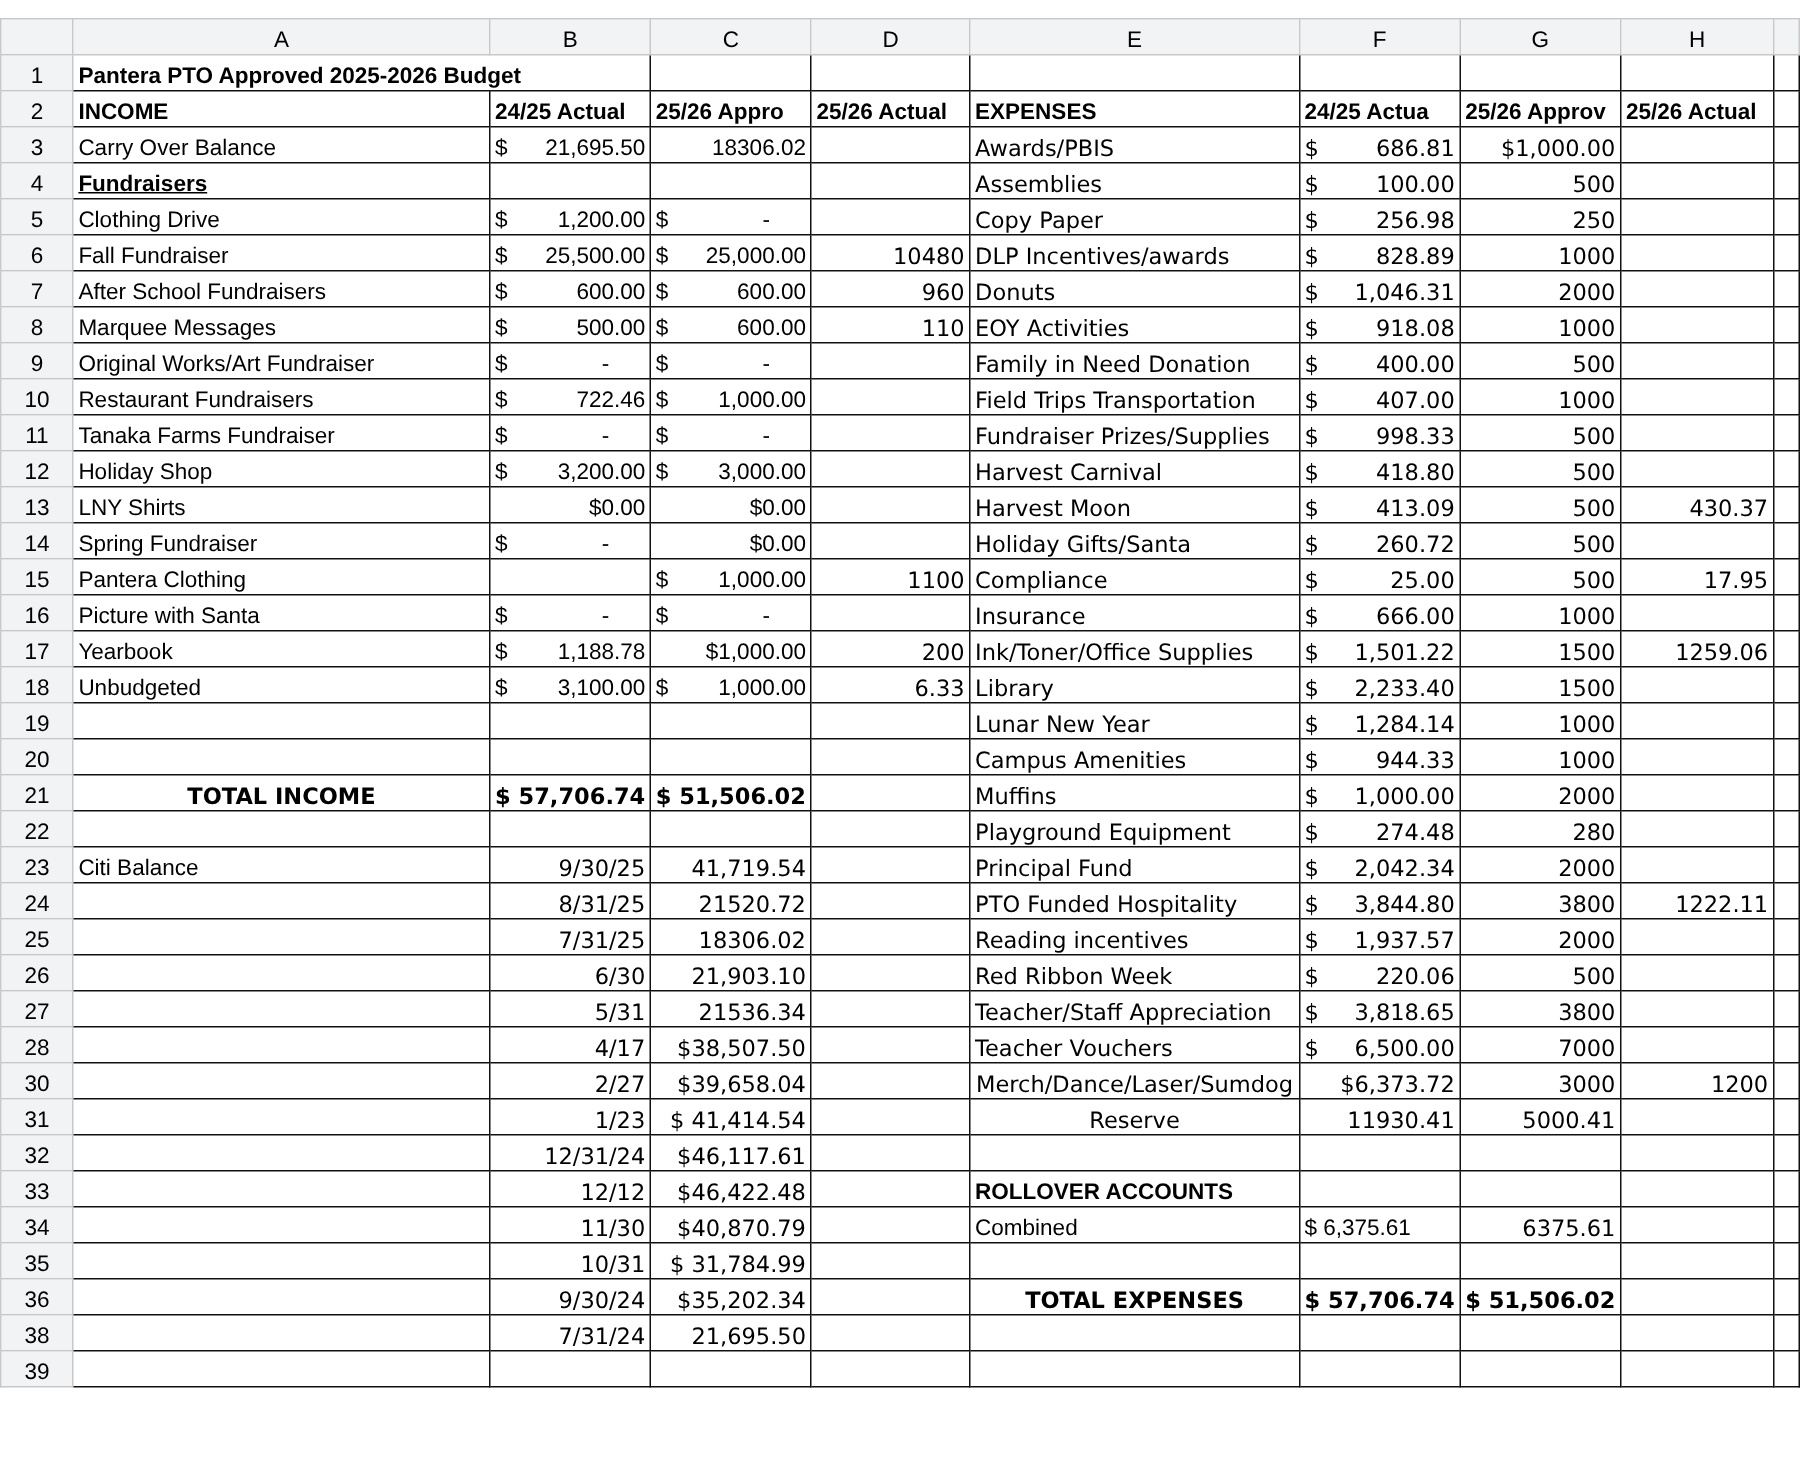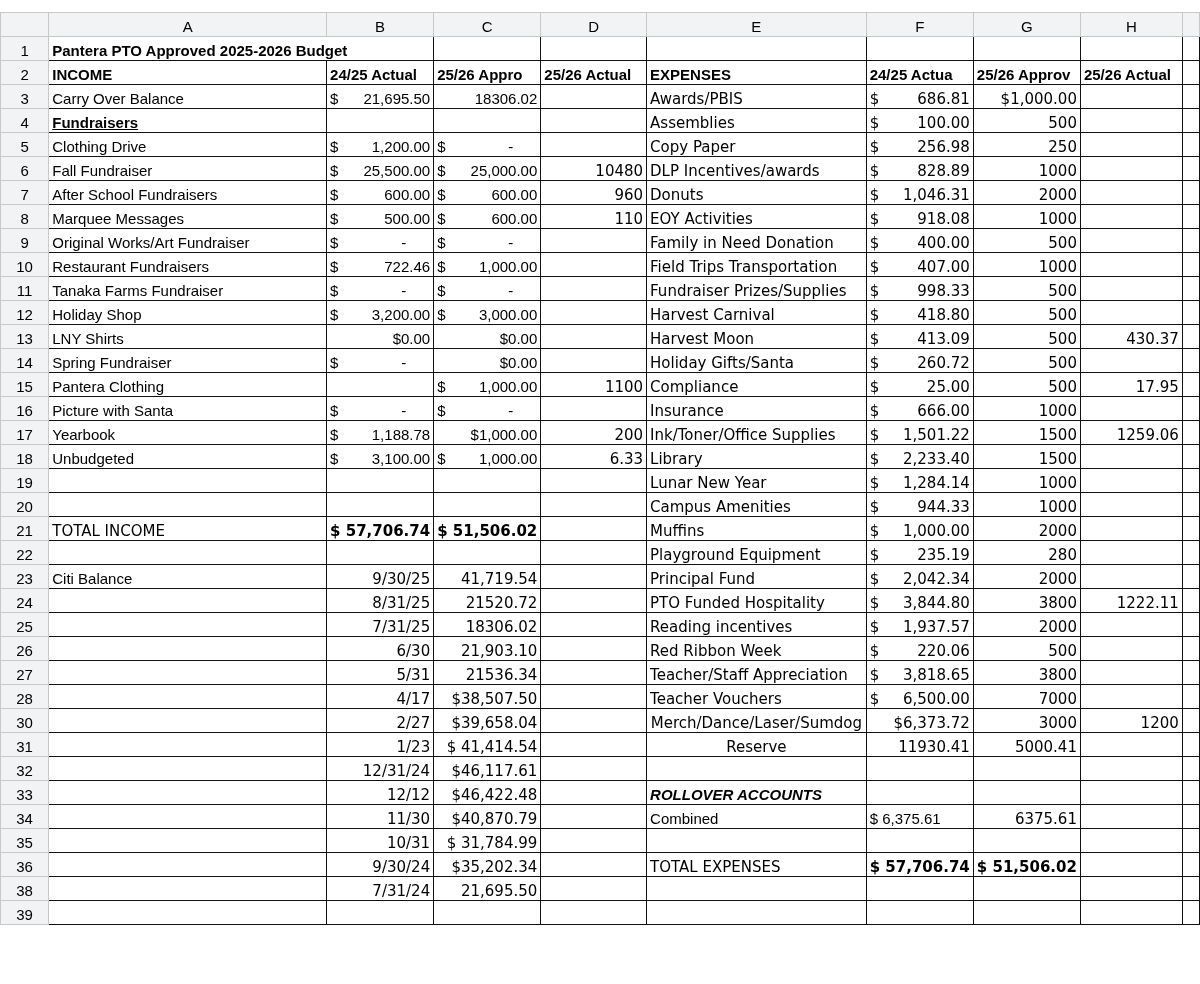--- a/index.html
+++ b/index.html
@@ -15,23 +15,23 @@
   .acct { display: flex; justify-content: space-between; }
   .title { font-weight: bold; font-size: 18px; }
   .hdr { font-weight: bold; font-size: 15px; }
   .income-h { color: #1a1ac8; font-weight: bold; font-size: 18px; margin-top: 40px; }
   .exp-h { color: #d01818; font-weight: bold; font-size: 18px; }
   .big { font-size: 21px; font-weight: bold; text-decoration: underline; }
   .med { font-size: 18px; }
   .verd { font-family: "DejaVu Sans", sans-serif; font-size: 14.5px; }
   .cal { font-family: "DejaVu Sans", sans-serif; font-size: 13px; text-align: center; }
   .brown { color: #5a1e12; }
-  .total { font-family: "DejaVu Sans", sans-serif; font-weight: normal; font-size: 17px; text-align: left; }
+  .total { font-family: "DejaVu Sans", sans-serif; font-weight: bold; font-size: 17px; text-align: center; }
   .totnum { font-family: "DejaVu Sans", sans-serif; font-weight: bold; font-size: 14px; }
-  .roll { font-weight: bold; font-size: 17px; font-style: italic; }
+  .roll { font-weight: bold; font-size: 17px; }
   .small { font-family: "DejaVu Sans", sans-serif; font-size: 13px; }
 </style>
 </head>
 <body>
 
 <div class="sheet">
   <table class="grid" id="grid">
     <colgroup>
       <col style="width:55px">
         <col style="width:298px">
@@ -528,21 +528,21 @@
         <tr>
           <td class="rowhdr">22</td>
           <td class="c "></td>
           <td class="c "></td>
           <td class="c "></td>
           <td class="c "></td>
           <td class="c verd"><span>Playground Equipment</span></td>
           <td class="c verd">
             <div class="acct">
               <span>$</span>
-              <span>235.19</span>
+              <span>274.48</span>
             </div>
           </td>
           <td class="c r cal"><span>280</span></td>
           <td class="c r cal"><span></span></td>
           <td class="c"></td>
         </tr>
         <tr>
           <td class="rowhdr">23</td>
           <td class="c brown"><span>Citi Balance</span></td>
           <td class="c r brown small"><span>9/30/25</span></td>

